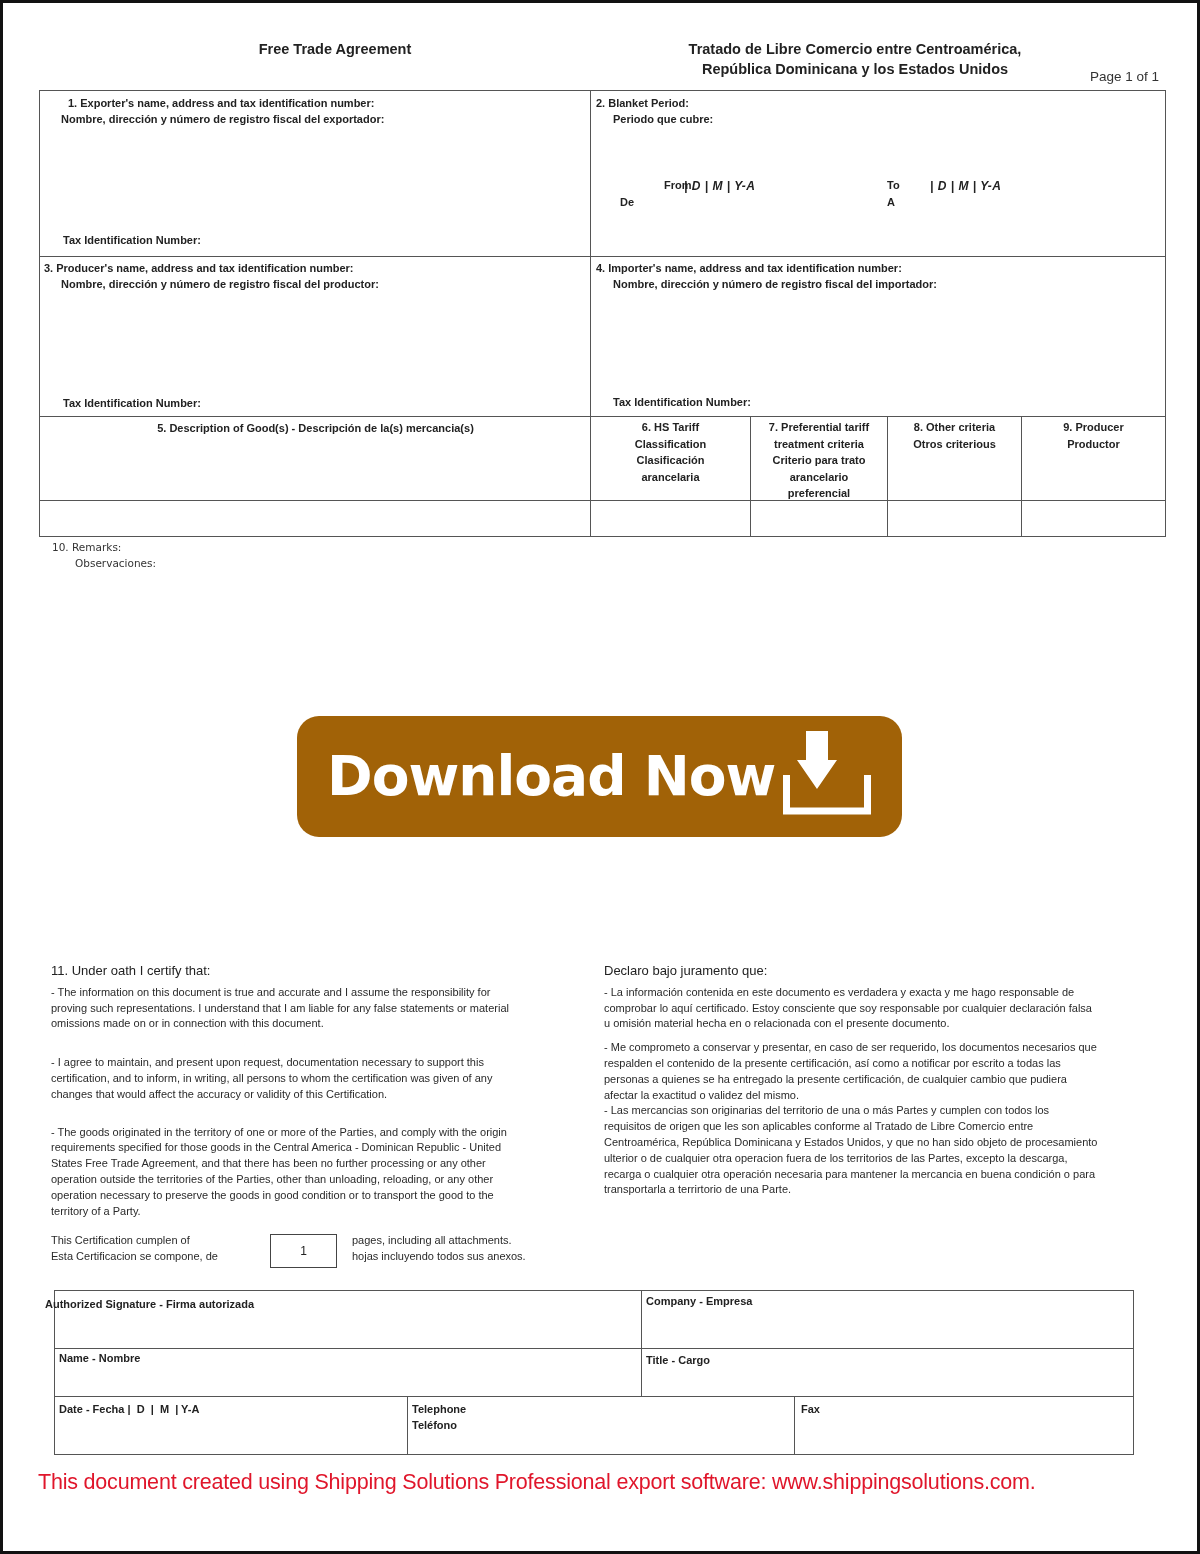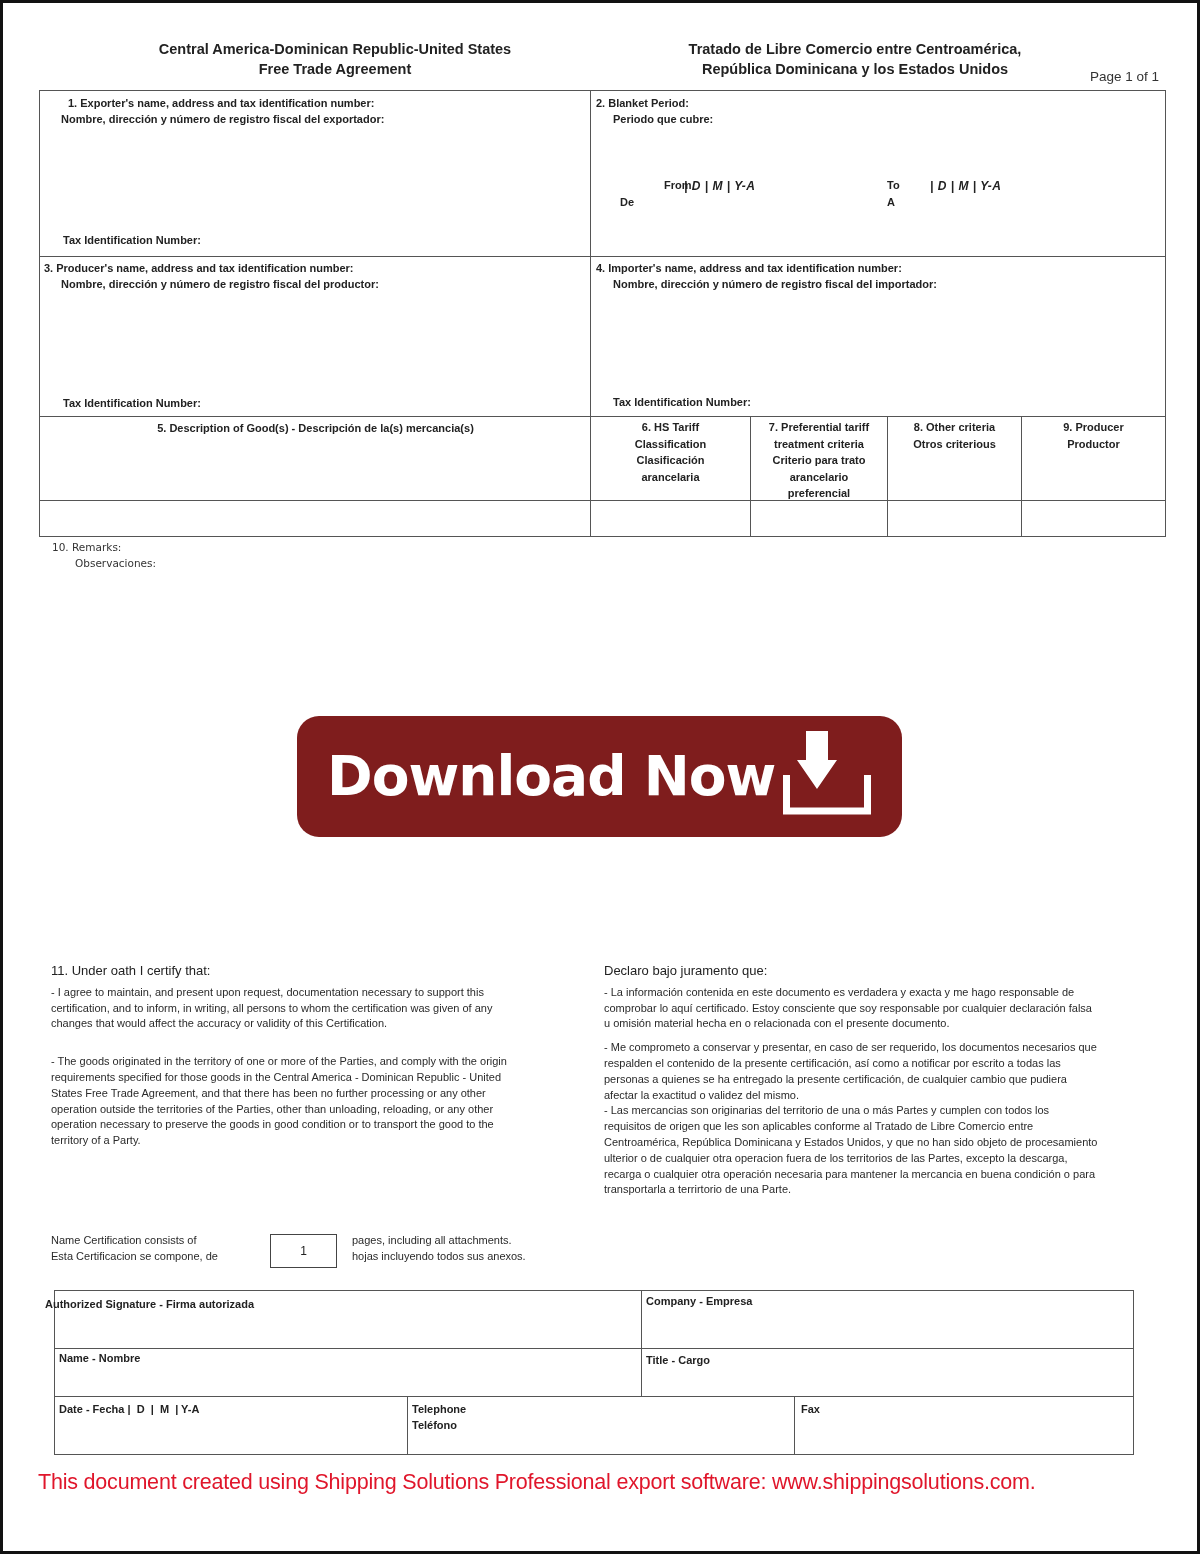--- a/index.html
+++ b/index.html
@@ -27,39 +27,38 @@
     .col-head { position: absolute; font-size: 11px; font-weight: bold; line-height: 16.5px; text-align: center; color: #222; }
     .remarks { position: absolute; font-family: "DejaVu Sans", sans-serif; font-size: 10.5px; color: #333; line-height: 16px; }
     .cert { position: absolute; font-size: 11px; line-height: 15.8px; color: #2a2a2a; }
     .cert p { margin-bottom: 9px; }
     .cert-h { font-size: 13px; color: #222; margin-bottom: 6px; }
     .pages-box {
       position: absolute; border: 1.5px solid #444; font-size: 12px; text-align: center; line-height: 32px; color: #222;
     }
     .dl-btn {
       position: absolute; left: 297px; top: 716px; width: 605px; height: 121px;
-      background: #7f1d1d; border-radius: 22px; display: flex; align-items: center;
+      background: #a16207; border-radius: 22px; display: flex; align-items: center;
       cursor: pointer;
     }
     .dl-text {
       font-family: "DejaVu Sans", sans-serif; font-weight: bold; color: #fff;
       font-size: 55px; letter-spacing: -1px; margin-left: 30px; line-height: 1;
     }
     .dl-icon { position: absolute; left: 783px; top: 730px; }
     .footer-note {
       position: absolute; left: 38px; top: 1470px; font-size: 21.5px; color: #e0162b;
       white-space: nowrap; letter-spacing: -0.2px;
     }
     .sig-lbl { position: absolute; font-size: 11px; font-weight: bold; line-height: 16px; color: #222; white-space: nowrap; }
   </style>
 </head>
 <body>
 
 <div class="abs title-block" style="left:120px; top:39px; width:430px;">
-  <div>Central America-Dominican Republic-United States</div>
   <div>Free Trade Agreement</div>
 </div>
 <div class="abs title-block" style="left:640px; top:39px; width:430px;">
   <div>Tratado de Libre Comercio entre Centroamérica,</div>
   <div>República Dominicana y los Estados Unidos</div>
 </div>
 <div class="abs page-num" style="left:1090px; top:69px;">Page 1 of 1</div>
 
 <div class="box" style="left:39px; top:90px; width:1127px; height:447px;"></div>
 <div class="vline" style="left:590px; top:90px; height:447px;"></div>
@@ -137,33 +136,34 @@
 <div class="dl-btn">
   <span class="dl-text">Download Now</span>
 </div>
 <svg class="dl-icon" width="92" height="90" viewBox="0 0 92 90">
   <polygon points="23,1 45,1 45,30 54,30 34,59 14,30 23,30" fill="#ffffff"></polygon>
   <polyline points="3.5,45 3.5,81 84.5,81 84.5,45" fill="none" stroke="#ffffff" stroke-width="7"></polyline>
 </svg>
 
 <div class="cert" style="left:51px; top:963px; width:470px;">
   <div class="cert-h">11. Under oath I certify that:</div>
+  <p style="margin-bottom:23px;">- The information on this document is true and accurate and I assume the responsibility for proving such representations. I understand that I am liable for any false statements or material omissions made on or in connection with this document.</p>
   <p style="margin-bottom:22px;">- I agree to maintain, and present upon request, documentation necessary to support this certification, and to inform, in writing, all persons to whom the certification was given of any changes that would affect the accuracy or validity of this Certification.</p>
   <p>- The goods originated in the territory of one or more of the Parties, and comply with the origin requirements specified for those goods in the Central America - Dominican Republic - United States Free Trade Agreement, and that there has been no further processing or any other operation outside the territories of the Parties, other than unloading, reloading, or any other operation necessary to preserve the goods in good condition or to transport the good to the territory of a Party.</p>
 </div>
 
 <div class="cert" style="left:604px; top:963px; width:495px;">
   <div class="cert-h">Declaro bajo juramento que:</div>
   <p style="margin-bottom:8px;">- La información contenida en este documento es verdadera y exacta y me hago responsable de comprobar lo aquí certificado. Estoy consciente que soy responsable por cualquier declaración falsa u omisión material hecha en o relacionada con el presente documento.</p>
   <p style="margin-bottom:0;">- Me comprometo a conservar y presentar, en caso de ser requerido, los documentos necesarios que respalden el contenido de la presente certificación, así como a notificar por escrito a todas las personas a quienes se ha entregado la presente certificación, de cualquier cambio que pudiera afectar la exactitud o validez del mismo.</p>
   <p>- Las mercancias son originarias del territorio de una o más Partes y cumplen con todos los requisitos de origen que les son aplicables conforme al Tratado de Libre Comercio entre Centroamérica, República Dominicana y Estados Unidos, y que no han sido objeto de procesamiento ulterior o de cualquier otra operacion fuera de los territorios de las Partes, excepto la descarga, recarga o cualquier otra operación necesaria para mantener la mercancia en buena condición o para transportarla a terrirtorio de una Parte.</p>
 </div>
 
 <div class="cert" style="left:51px; top:1233px;">
-  <div>Name Certification consists of</div>
+  <div>This Certification cumplen of</div>
   <div>Esta Certificacion se compone, de</div>
 </div>
 <div class="pages-box" style="left:270px; top:1234px; width:67px; height:34px;">1</div>
 <div class="cert" style="left:352px; top:1233px;">
   <div>pages, including all attachments.</div>
   <div>hojas incluyendo todos sus anexos.</div>
 </div>
 
 <div class="box" style="left:54px; top:1290px; width:1080px; height:165px;"></div>
 <div class="hline" style="left:54px; top:1348px; width:1080px;"></div>

